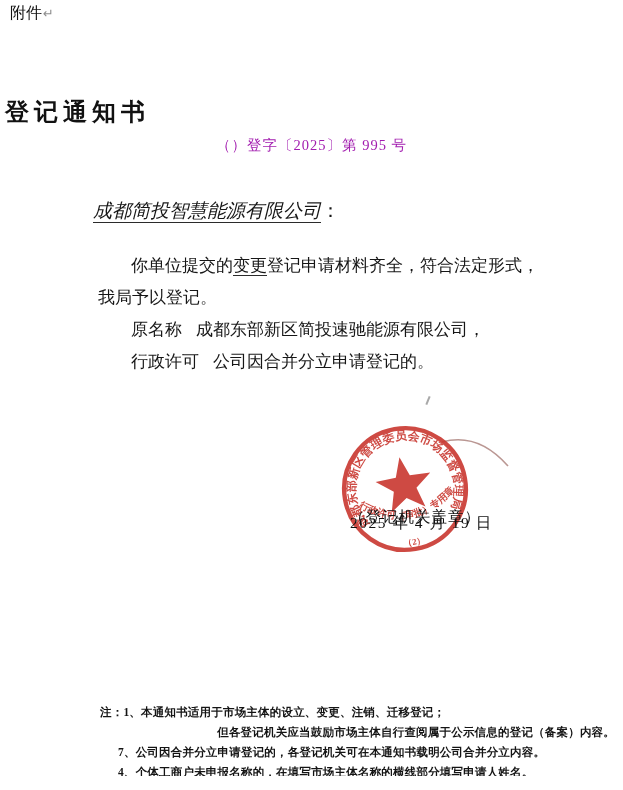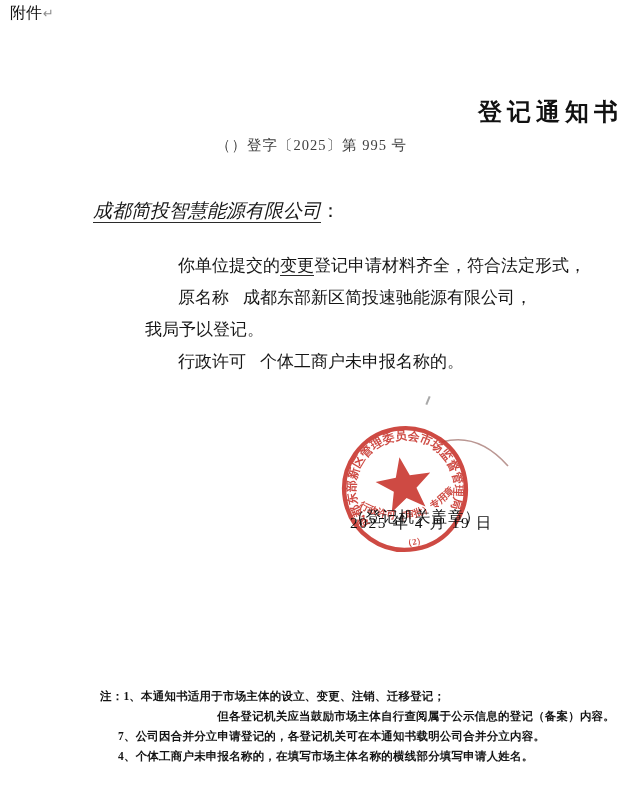--- a/index.html
+++ b/index.html
@@ -12,39 +12,39 @@
     color:#1a1a1a;
   }
   .attachment{
     position:absolute;left:10px;top:3px;
     font-family:"Liberation Sans","DejaVu Sans",sans-serif;
     font-size:16px;color:#111;
   }
   .return-mark{color:#8d8d8d;font-size:13px;margin-left:1px;}
   .doc-title{
     position:absolute;left:0;top:96px;width:100%;
-    text-align:right;font-size:24px;font-weight:bold;
+    text-align:left;font-size:24px;font-weight:bold;
     letter-spacing:5px;text-indent:5px;color:#111;
   }
   .doc-number{
     position:absolute;left:0;top:136px;width:100%;
-    text-align:center;font-size:14.5px;letter-spacing:1px;color:#404040;
+    text-align:center;font-size:14.5px;letter-spacing:1px;color:#a21caf;
   }
   .addressee{
     position:absolute;left:93px;top:199px;
     font-size:19px;line-height:24px;color:#161616;
   }
   .addressee .name{
     border-bottom:1.5px solid #2b2b2b;padding-bottom:1px;font-style:italic;
   }
   .body-text{
     position:absolute;left:98px;top:250px;width:460px;
     font-size:17px;color:#161616;
   }
-  .body-line{height:32px;line-height:32px;white-space:nowrap;margin-left:47px;}
+  .body-line{height:32px;line-height:32px;white-space:nowrap;}
   .body-line.indent{padding-left:33px;}
   .uline{border-bottom:1.5px solid #2b2b2b;padding-bottom:0px;}
   .wordgap{display:inline-block;width:14px;}
   .seal-svg{position:absolute;left:332px;top:416px;width:146px;height:146px;opacity:.9;z-index:1;}
   .stray-arc{position:absolute;left:438px;top:430px;width:74px;height:44px;z-index:0;opacity:.65;}
   .stray-mark{
     position:absolute;left:427px;top:396px;width:0;height:9px;
     border-left:2px solid #999;transform:rotate(22deg);opacity:.85;z-index:0;
   }
   .seal-caption{
@@ -53,21 +53,21 @@
   }
   .issue-date{
     position:absolute;left:350px;top:513px;
     font-size:15.5px;letter-spacing:1.5px;color:#111;z-index:2;white-space:nowrap;
   }
   .notes{
     position:absolute;left:30px;top:686px;width:585px;
     font-size:11.5px;font-weight:bold;color:#141414;line-height:20px;
   }
   .note-line{white-space:nowrap;letter-spacing:0.2px;padding-left:88px;}
-  .note-line.first{padding-left:70px;}
+  .note-line.first{padding-left:70px;margin-top:16px;}
   .note-line.flush{padding-left:0;text-align:right;}
 </style>
 </head>
 <body>
 
 <div class="page">
 
   <div class="attachment">
     <span>附件</span><span class="return-mark">↵</span>
   </div>
@@ -77,26 +77,26 @@
   <div class="doc-number">（）登字〔2025〕第 995 号</div>
 
   <div class="addressee">
     <span class="name">成都简投智慧能源有限公司</span><span>：</span>
   </div>
 
   <div class="body-text">
     <div class="body-line indent">
       <span>你单位提交的</span><span class="uline">变更</span><span>登记申请材料齐全，符合法定形式，</span>
     </div>
+    <div class="body-line">我局予以登记。</div>
     <div class="body-line indent">
       <span>原名称</span><span class="wordgap"></span><span>成都东部新区简投速驰能源有限公司，</span>
     </div>
-    <div class="body-line">我局予以登记。</div>
     <div class="body-line indent">
-      <span>行政许可</span><span class="wordgap"></span><span>个体工商户未申报名称的。</span>
+      <span>行政许可</span><span class="wordgap"></span><span>公司因合并分立申请登记的。</span>
     </div>
   </div>
 
   <div class="stray-mark"></div>
 
   <svg class="stray-arc" viewBox="0 0 74 44">
     <path d="M4,12 Q40,2 70,36" fill="none" stroke="#96605a" stroke-width="1.6"></path>
   </svg>
 
   <svg class="seal-svg" viewBox="0 0 150 150">

